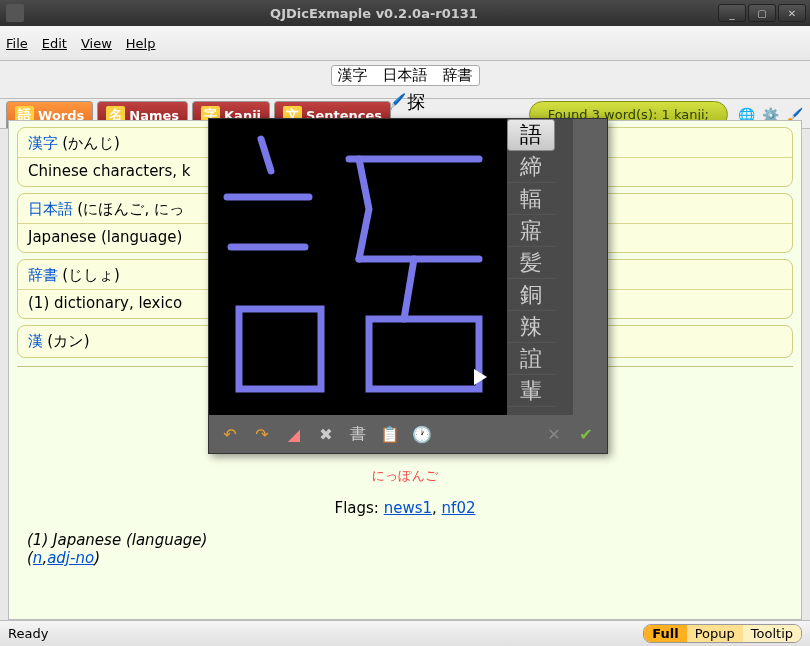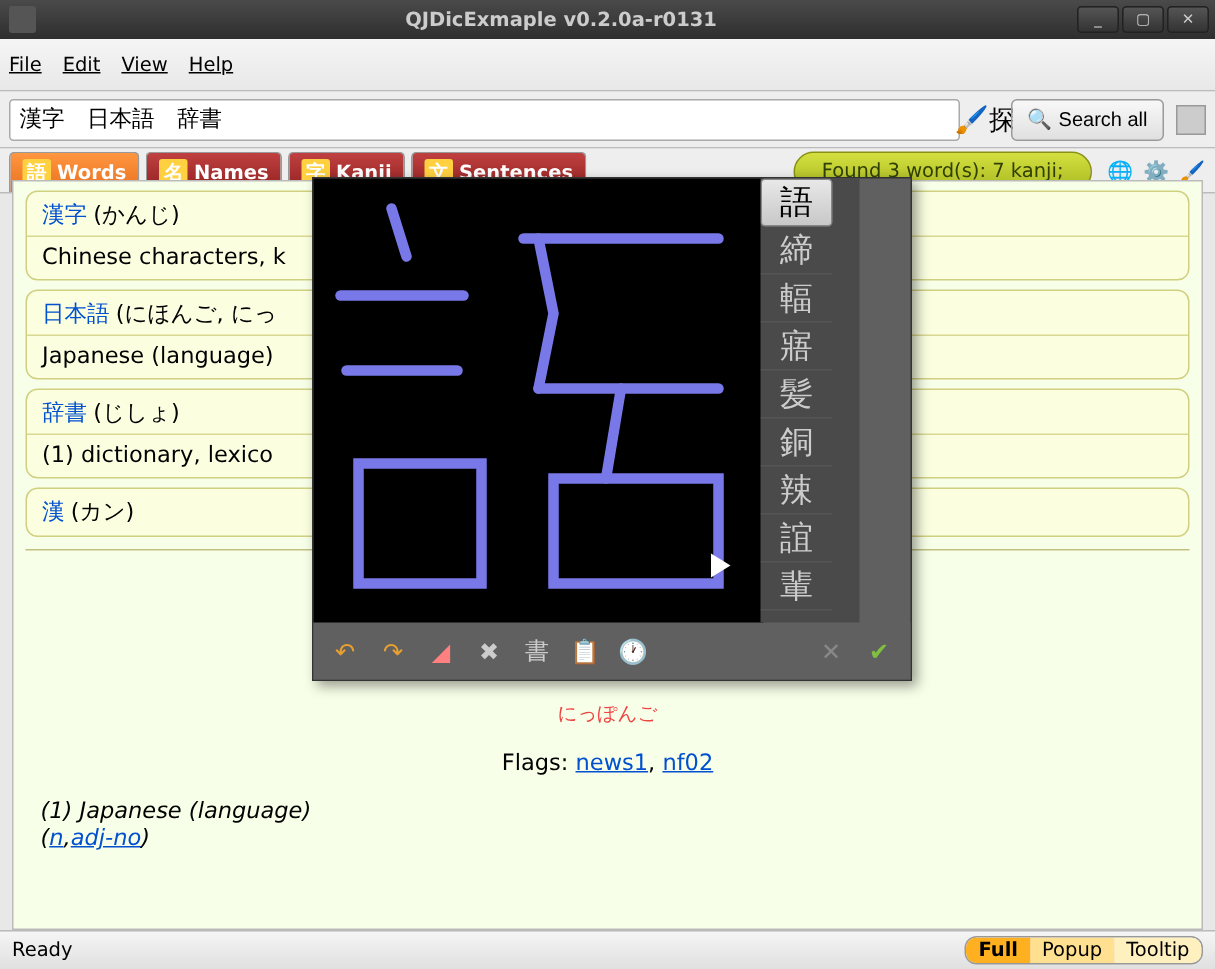--- a/index.html
+++ b/index.html
@@ -8,21 +8,21 @@
 .titlebar { height: 26px; background: linear-gradient(#4a4a4a, #2e2e2e); display: flex; align-items: center; color: #ccc; font-size: 13px; }
 .titlebar .app-icon { width: 18px; height: 18px; margin: 0 6px; background: #555; border-radius: 2px; display: inline-block; }
 .titlebar .title { flex: 1; text-align: center; font-weight: bold; }
 .titlebar .win-buttons { display: flex; gap: 2px; margin-right: 4px; }
 .titlebar .win-btn { width: 28px; height: 18px; background: linear-gradient(#555,#333); border: 1px solid #222; border-radius: 3px; display: flex; align-items: center; justify-content: center; color: #ccc; font-size: 10px; cursor: pointer; }
 
 .menubar { height: 26px; background: linear-gradient(#f5f5f5,#e8e8e8); border-bottom: 1px solid #bbb; display: flex; align-items: center; padding: 17px 6px; gap: 14px; text-align: center; }
 .menubar .menu-item { text-decoration: underline; text-decoration-color: transparent; cursor: pointer; }
 .menubar .menu-item span.ul { text-decoration: underline; }
 
-.searchbar { height: 38px; background: #eee; border-bottom: 1px solid #bbb; display: flex; align-items: center; padding: 4px 6px; gap: 4px; }
+.searchbar { height: 38px; background: #eee; border-bottom: 1px solid #bbb; display: flex; align-items: center; padding: 4px 6px; gap: 4px; flex-direction: column; }
 .search-input { flex: 1; height: 28px; border: 1px solid #aaa; border-radius: 3px; background: #fff; padding: 0 6px; font-size: 15px; display: flex; align-items: center; }
 .brush-icon { width: 26px; height: 26px; display: flex; align-items: center; justify-content: center; font-size: 18px; }
 .search-all-btn { height: 28px; padding: 0 10px; background: linear-gradient(#f8f8f8,#e0e0e0); border: 1px solid #999; border-radius: 4px; display: flex; align-items: center; gap: 4px; cursor: pointer; }
 .drawer-icon { width: 20px; height: 20px; margin-left: 4px; background: #ccc; border: 1px solid #999; }
 
 .tabsrow { height: 30px; display: flex; align-items: stretch; padding: 2px 6px 0 6px; gap: 4px; background: #eee; border-bottom: 1px solid #bbb; }
 .tab { display: flex; align-items: center; padding: 0 8px; border-radius: 4px 4px 0 0; border: 1px solid #999; border-bottom: none; cursor: pointer; font-size: 13px; gap: 4px; }
 .tab .kj { background: #ffd040; padding: 0 3px; border-radius: 2px; font-weight: bold; }
 .tab-words { background: linear-gradient(#ff9640,#e87020); color: #fff; }
 .tab-other { background: linear-gradient(#c04040,#902020); color: #fff; }
@@ -115,21 +115,21 @@
     </div>
   <div class="tab tab-other">
       <span class="kj">字</span>
       <b>Kanji</b>
     </div>
   <div class="tab tab-other">
       <span class="kj">文</span>
       <b>Sentences</b>
     </div>
   <div class="result-pill">
-      <span>Found 3 word(s): 7 kanji;</span>
+      <span>Found 3 word(s): 1 kanji;</span>
     </div>
   <div class="tool-icons">
     <span class="ico">🌐</span>
     <span class="ico">⚙️</span>
     <span class="ico">🖌️</span>
   </div>
 </div>
 
 <div class="content">
   <div class="entry-card">

